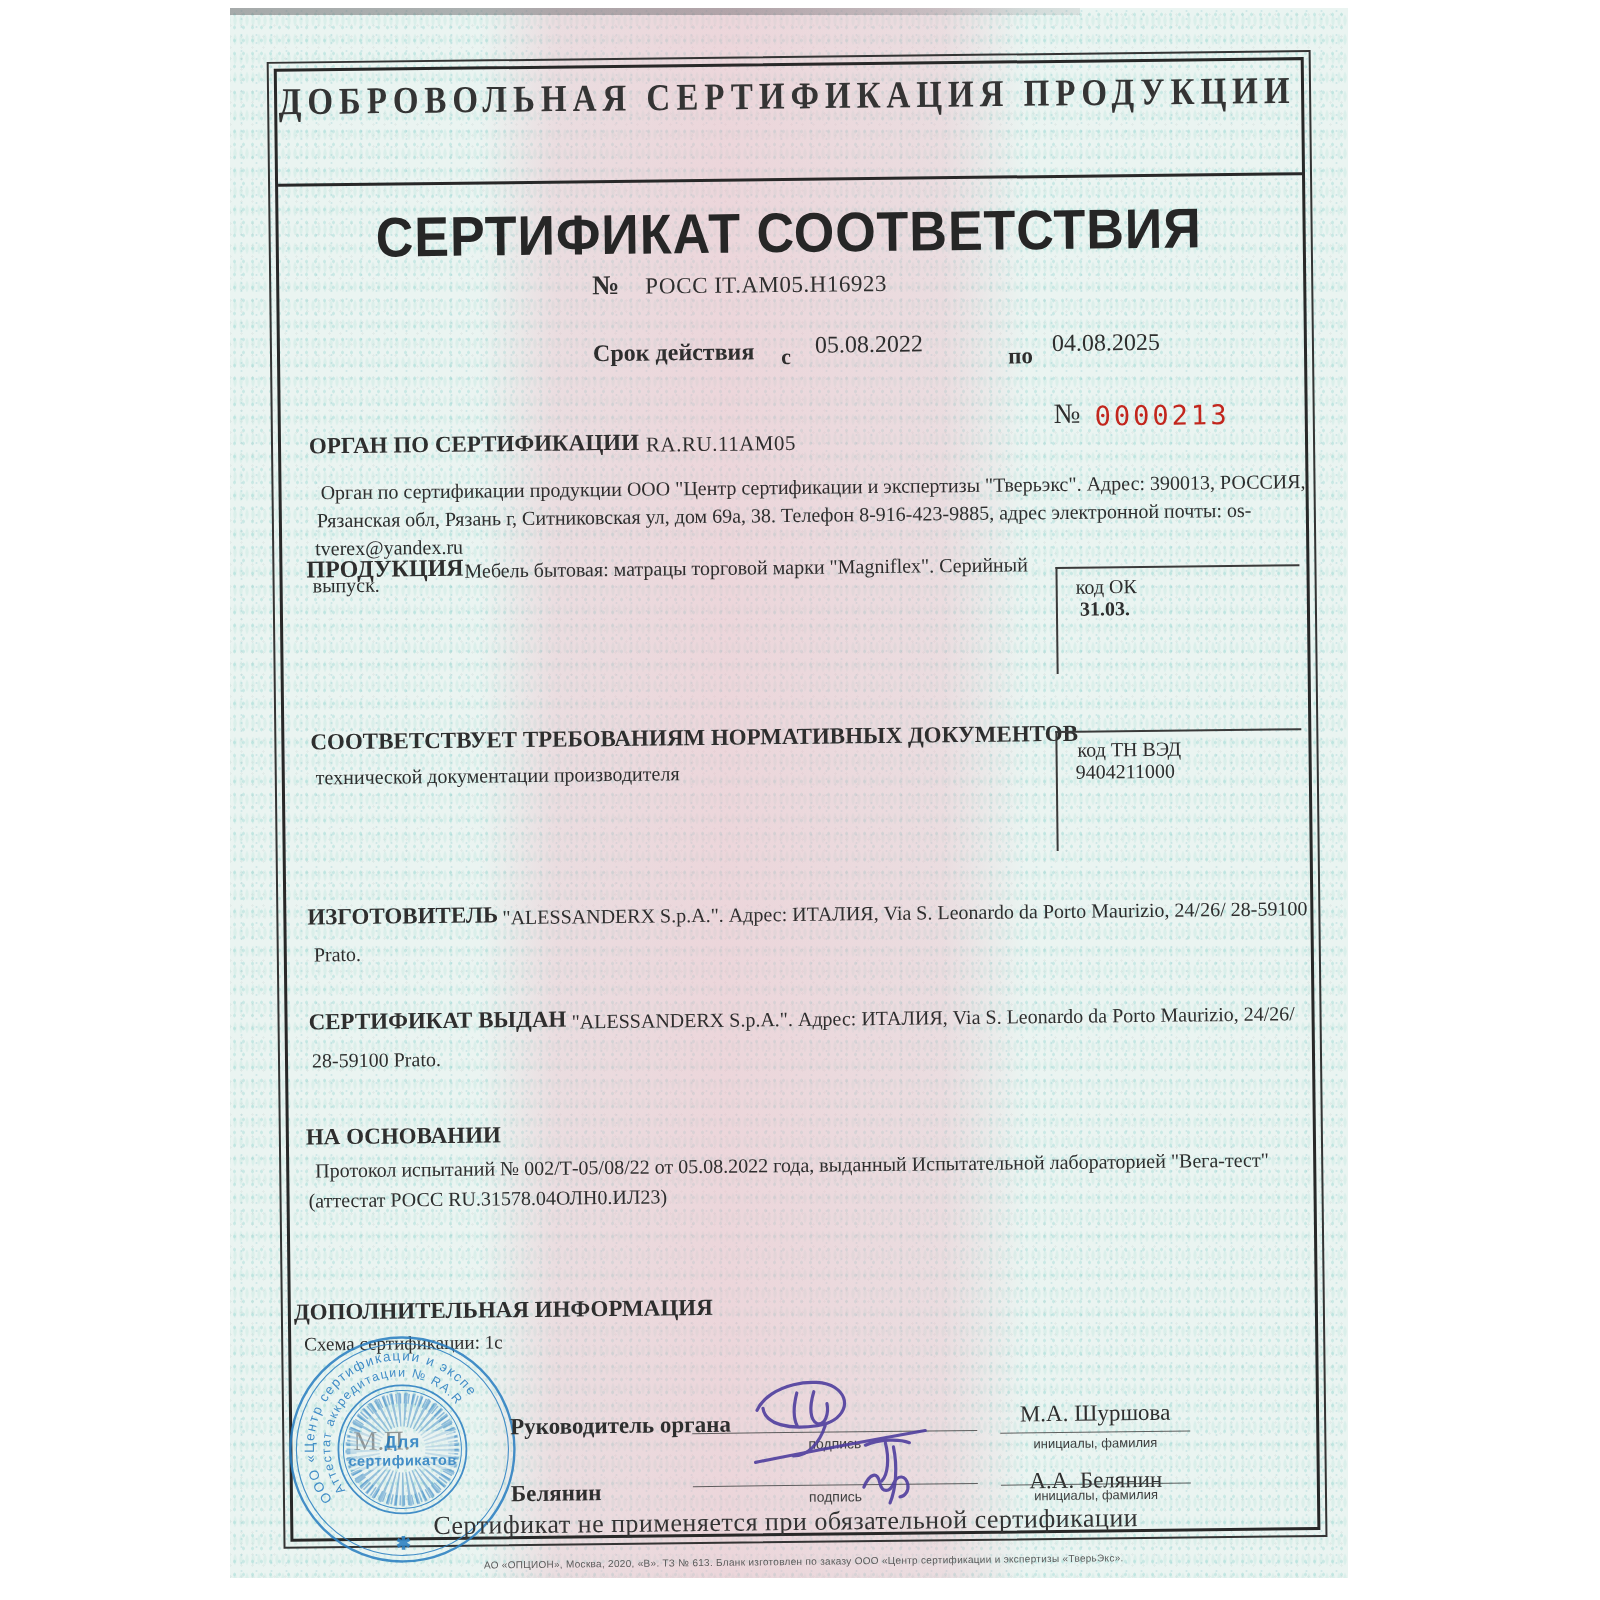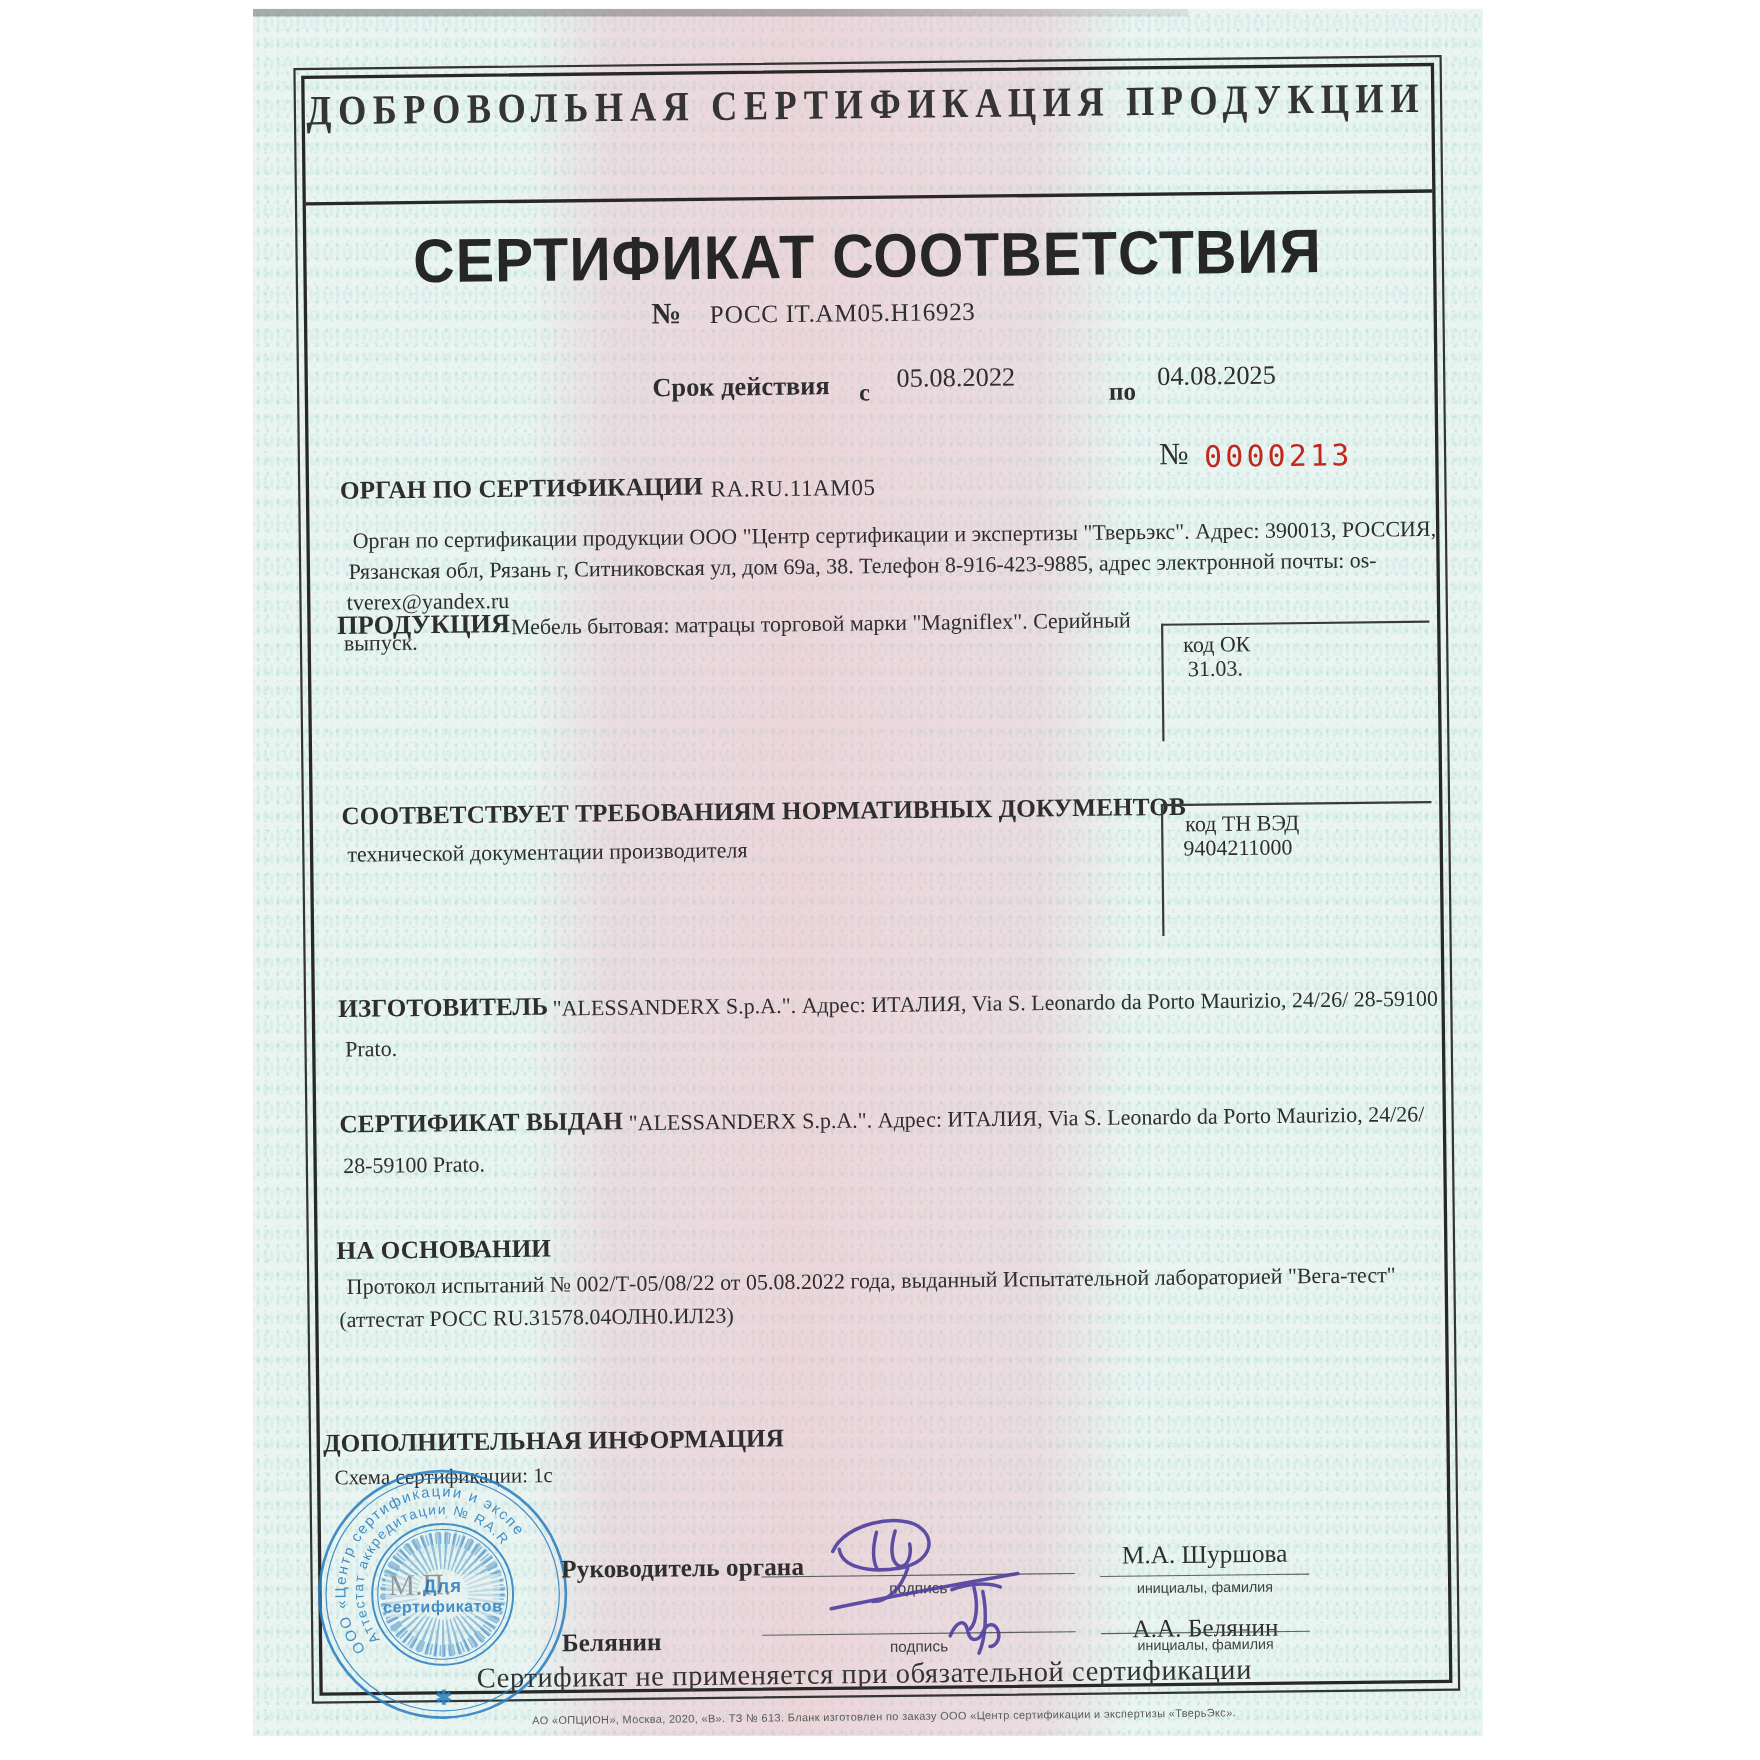--- a/index.html
+++ b/index.html
@@ -72,21 +72,21 @@
     <div class="t" style="left:94px;top:468px;font-size:20px;">Орган по сертификации продукции ООО "Центр сертификации и экспертизы "Тверьэкс". Адрес: 390013, РОССИЯ,</div>
     <div class="t" style="left:90px;top:496px;font-size:20px;">Рязанская обл, Рязань г, Ситниковская ул, дом 69а, 38. Телефон 8-916-423-9885, адрес электронной почты: os-</div>
     <div class="t" style="left:88px;top:524px;font-size:20px;">tverex@yandex.ru</div>
 
     <div class="t bold" style="left:79px;top:543px;font-size:24px;">ПРОДУКЦИЯ</div>
     <div class="t" style="left:237px;top:548px;font-size:20px;">Мебель бытовая: матрацы торговой марки "Magniflex". Серийный</div>
     <div class="t" style="left:85px;top:561px;font-size:20px;">выпуск.</div>
 
     <div class="codebox" style="left:828px;top:562px;width:242px;height:105px;">
       <div class="t" style="left:18px;top:7px;font-size:20px;">код ОК</div>
-      <div class="t" style="left:22px;top:29px;font-size:20px;">31.03.</div>
+      <div class="t" style="left:22px;top:29px;font-size:20px;font-weight:bold;">31.03.</div>
     </div>
 
     <div class="t bold" style="left:81px;top:716px;font-size:23px;">СООТВЕТСТВУЕТ ТРЕБОВАНИЯМ НОРМАТИВНЫХ ДОКУМЕНТОВ</div>
     <div class="t" style="left:86px;top:753px;font-size:20px;">технической документации производителя</div>
 
     <div class="codebox" style="left:826px;top:726px;width:244px;height:118px;">
       <div class="t" style="left:20px;top:6px;font-size:20px;">код ТН ВЭД</div>
       <div class="t" style="left:18px;top:28px;font-size:20px;">9404211000</div>
     </div>
 

